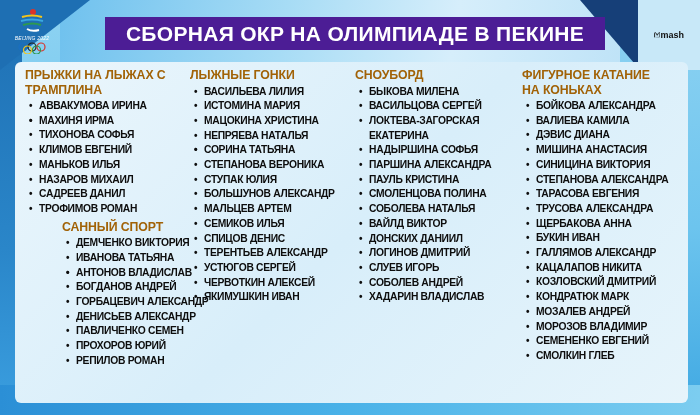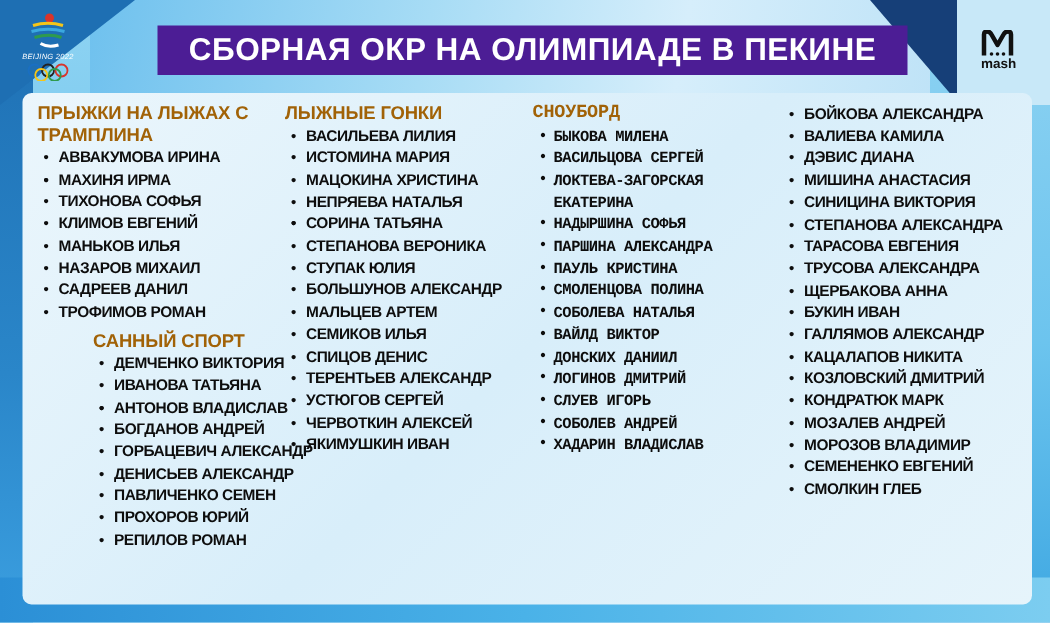--- a/index.html
+++ b/index.html
@@ -52,36 +52,36 @@
     background: #4c1d95;
     display: flex; align-items: center; justify-content: center;
   }
   .title-text {
     color: #ffffff; font-weight: bold; font-size: 21px; letter-spacing: 0.3px;
     white-space: nowrap;
   }
 
   .mash-logo {
     position: absolute; left: 654px; top: 20px; width: 30px; height: 30px;
-    display: flex; flex-direction: column; align-items: flex-start;
+    display: flex; align-items: center;
   }
   .mash-m { width: 22px; height: 18px; }
   .mash-text { font-size: 9px; font-weight: bold; color: #111; line-height: 9px; margin-top: 0px; }
   .panel-wrap {
     position: absolute; left: 15px; top: 62px; width: 496px; height: 341px;
     border-radius: 6px;
     background: linear-gradient(135deg, #ebf6fc 0%, #d8eefa 50%, #e6f4fb 100%);
   }
 
   .col {
     position: absolute; top: 68px;
   }
   .col-1 { left: 25px; width: 160px; }
   .col-2 { left: 190px; width: 160px; }
-  .col-3 { left: 355px; width: 160px; font-family: Liberation Mono, monospace; }
+  .col-3 { left: 355px; width: 160px; }
   .col-4 { left: 522px; width: 175px; }
 
   .section-title {
     font-weight: bold; font-size: 12.3px; line-height: 14.5px; color: #a16207;
     letter-spacing: -0.1px;
   }
   .athlete-list { list-style: none; margin-top: 2px; }
   .athlete {
     position: relative; padding-left: 14px;
     font-size: 10.3px; line-height: 14.7px; color: #0d0d0d; font-weight: bold;
@@ -211,20 +211,21 @@
       <li class="athlete"><span class="bullet">•</span><span>ЛОГИНОВ ДМИТРИЙ</span></li>
       <li class="athlete"><span class="bullet">•</span><span>СЛУЕВ ИГОРЬ</span></li>
       <li class="athlete"><span class="bullet">•</span><span>СОБОЛЕВ АНДРЕЙ</span></li>
       <li class="athlete"><span class="bullet">•</span><span>ХАДАРИН ВЛАДИСЛАВ</span></li>
     </ul>
   </div>
 </div>
 
 <div class="col col-4">
   <div class="section">
+    <div class="section-title" style="width:130px;">ФИГУРНОЕ КАТАНИЕ НА КОНЬКАХ</div>
     <ul class="athlete-list">
       <li class="athlete"><span class="bullet">•</span><span>БОЙКОВА АЛЕКСАНДРА</span></li>
       <li class="athlete"><span class="bullet">•</span><span>ВАЛИЕВА КАМИЛА</span></li>
       <li class="athlete"><span class="bullet">•</span><span>ДЭВИС ДИАНА</span></li>
       <li class="athlete"><span class="bullet">•</span><span>МИШИНА АНАСТАСИЯ</span></li>
       <li class="athlete"><span class="bullet">•</span><span>СИНИЦИНА ВИКТОРИЯ</span></li>
       <li class="athlete"><span class="bullet">•</span><span>СТЕПАНОВА АЛЕКСАНДРА</span></li>
       <li class="athlete"><span class="bullet">•</span><span>ТАРАСОВА ЕВГЕНИЯ</span></li>
       <li class="athlete"><span class="bullet">•</span><span>ТРУСОВА АЛЕКСАНДРА</span></li>
       <li class="athlete"><span class="bullet">•</span><span>ЩЕРБАКОВА АННА</span></li>

